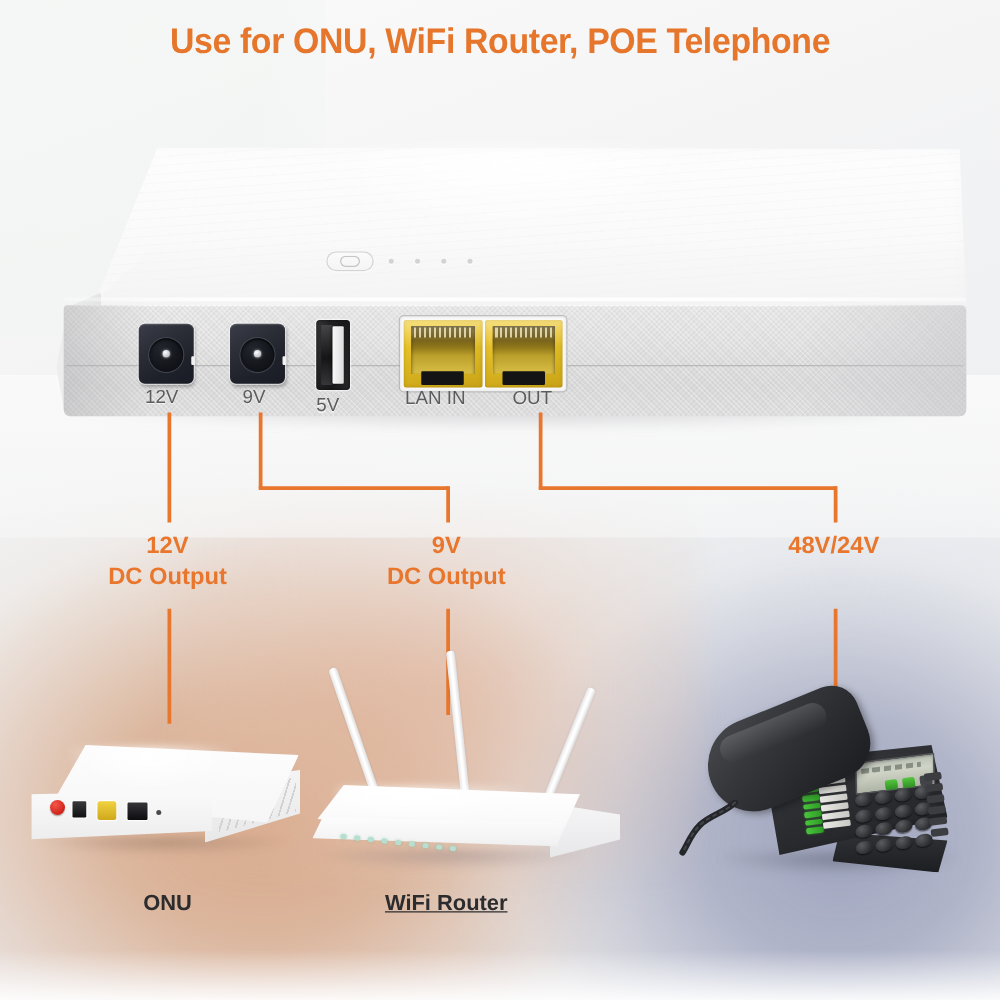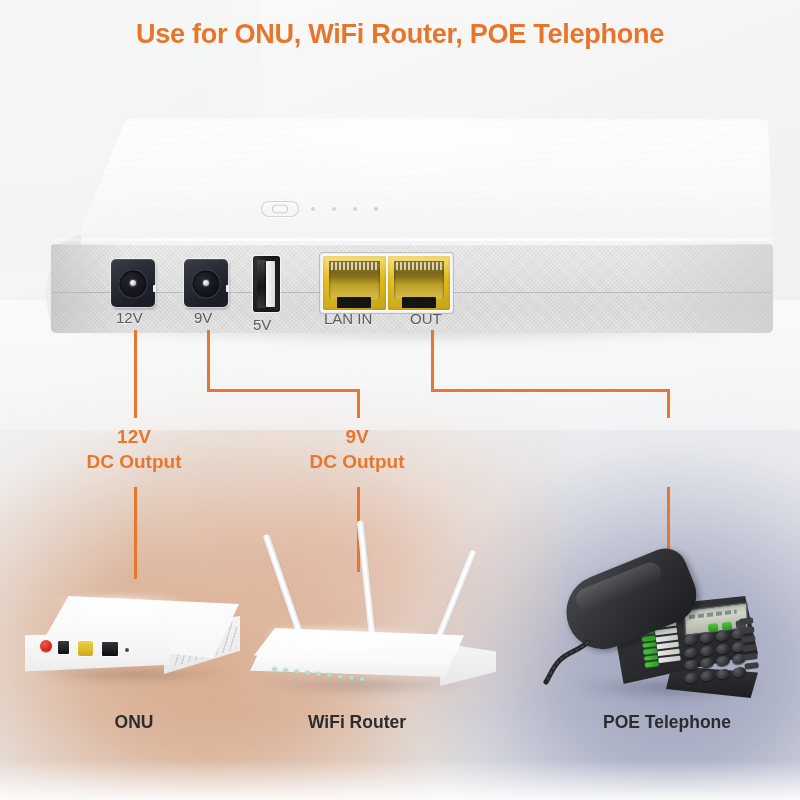--- a/index.html
+++ b/index.html
@@ -511,20 +511,21 @@
 
   <div class="mid-label" style="left:74px;top:424px;width:120px;">
     <div>12V</div>
     <div>DC Output</div>
   </div>
   <div class="mid-label" style="left:297px;top:424px;width:120px;">
     <div>9V</div>
     <div>DC Output</div>
   </div>
   <div class="mid-label" style="left:592px;top:424px;width:150px;">
+    <div>48V/24V</div>
   </div>
 
   <div class="ln v" style="left:134px;top:487px;height:92px;"></div>
   <div class="ln v" style="left:357px;top:487px;height:85px;"></div>
   <div class="ln v" style="left:667px;top:487px;height:83px;"></div>
 
   <div id="onu">
     <div class="onu-shadow"></div>
     <div class="onu-right"></div>
     <div class="onu-vents"></div>
@@ -555,21 +556,21 @@
       <i></i>
       <i></i>
       <i></i>
       <i></i>
       <i></i>
       <i></i>
       <i></i>
       <i></i>
     </div>
   </div>
-  <div class="bot-label" style="left:297px;top:712px;width:120px;">WiFi Router</div>
+  <div class="bot-label" style="left:297px;top:712px;width:120px;text-decoration:underline;">WiFi Router</div>
 
   <div id="phone">
     <div class="ph-shadow"></div>
     <div class="ph-stand"></div>
     <div class="ph-body"></div>
     <div class="ph-face"></div>
 
     <div class="ph-greenbar">
       <i></i>
       <i></i>
@@ -627,15 +628,14 @@
       <i></i>
       <i></i>
     </div>
 
     <div class="ph-handset"></div>
     <svg class="ph-cord" viewBox="0 0 56 46" width="56" height="46">
       <path d="M46,2 C38,10 26,12 18,20 C10,28 8,36 4,42" stroke="#25262a" stroke-width="5" fill="none" stroke-linecap="round"></path>
       <path d="M46,2 C38,10 26,12 18,20 C10,28 8,36 4,42" stroke="#44454a" stroke-width="1.6" fill="none" stroke-dasharray="2.5 3.5" stroke-linecap="round"></path>
     </svg>
   </div>
-  <div class="bot-label" style="left:592px;top:712px;width:150px;">POE Telephone</div>
 
 </div>
 
 </body></html>

